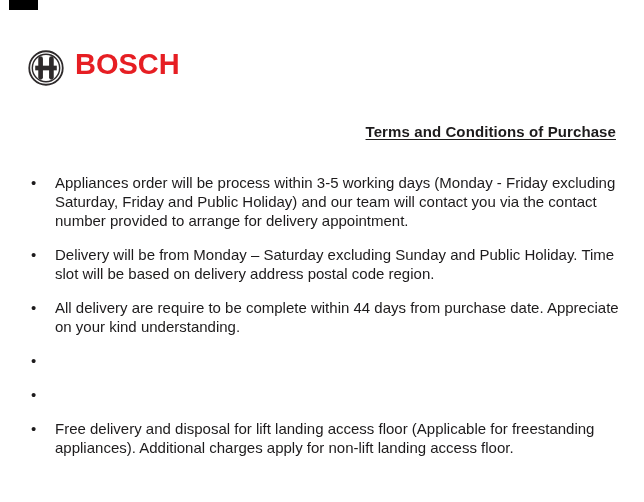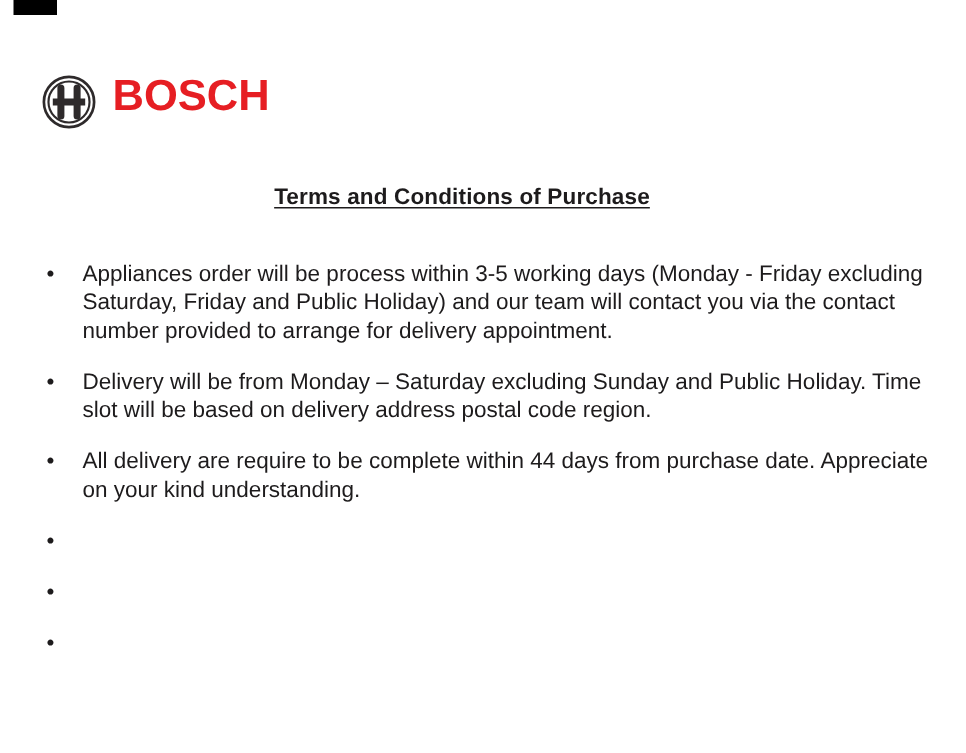--- a/index.html
+++ b/index.html
@@ -47,21 +47,21 @@
     font-size: 29px;
     line-height: 1;
     letter-spacing: 0px;
   }
   .doc-title {
     position: absolute;
     top: 123px;
     left: 0;
     width: 616px;
     margin: 0;
-    text-align: center;
+    text-align: right;
     font-size: 15px;
     font-weight: bold;
     text-decoration: underline;
     text-underline-offset: 2px;
     letter-spacing: 0.1px;
     color: var(--text_ink, #1d1b1c);
   }
   .terms-list {
     position: absolute;
     left: 31px;
@@ -127,16 +127,18 @@
 on your kind understanding.</span>
     </li>
     <li>
       <span class="marker">•</span>
     </li>
     <li>
       <span class="marker">•</span>
     </li>
     <li>
       <span class="marker">•</span>
+      <span class="item-text">Free delivery and disposal for lift landing access floor (Applicable for freestanding
+appliances). Additional charges apply for non-lift landing access floor.</span>
     </li>
   </ul>
 
 </div>
 
 </body></html>

